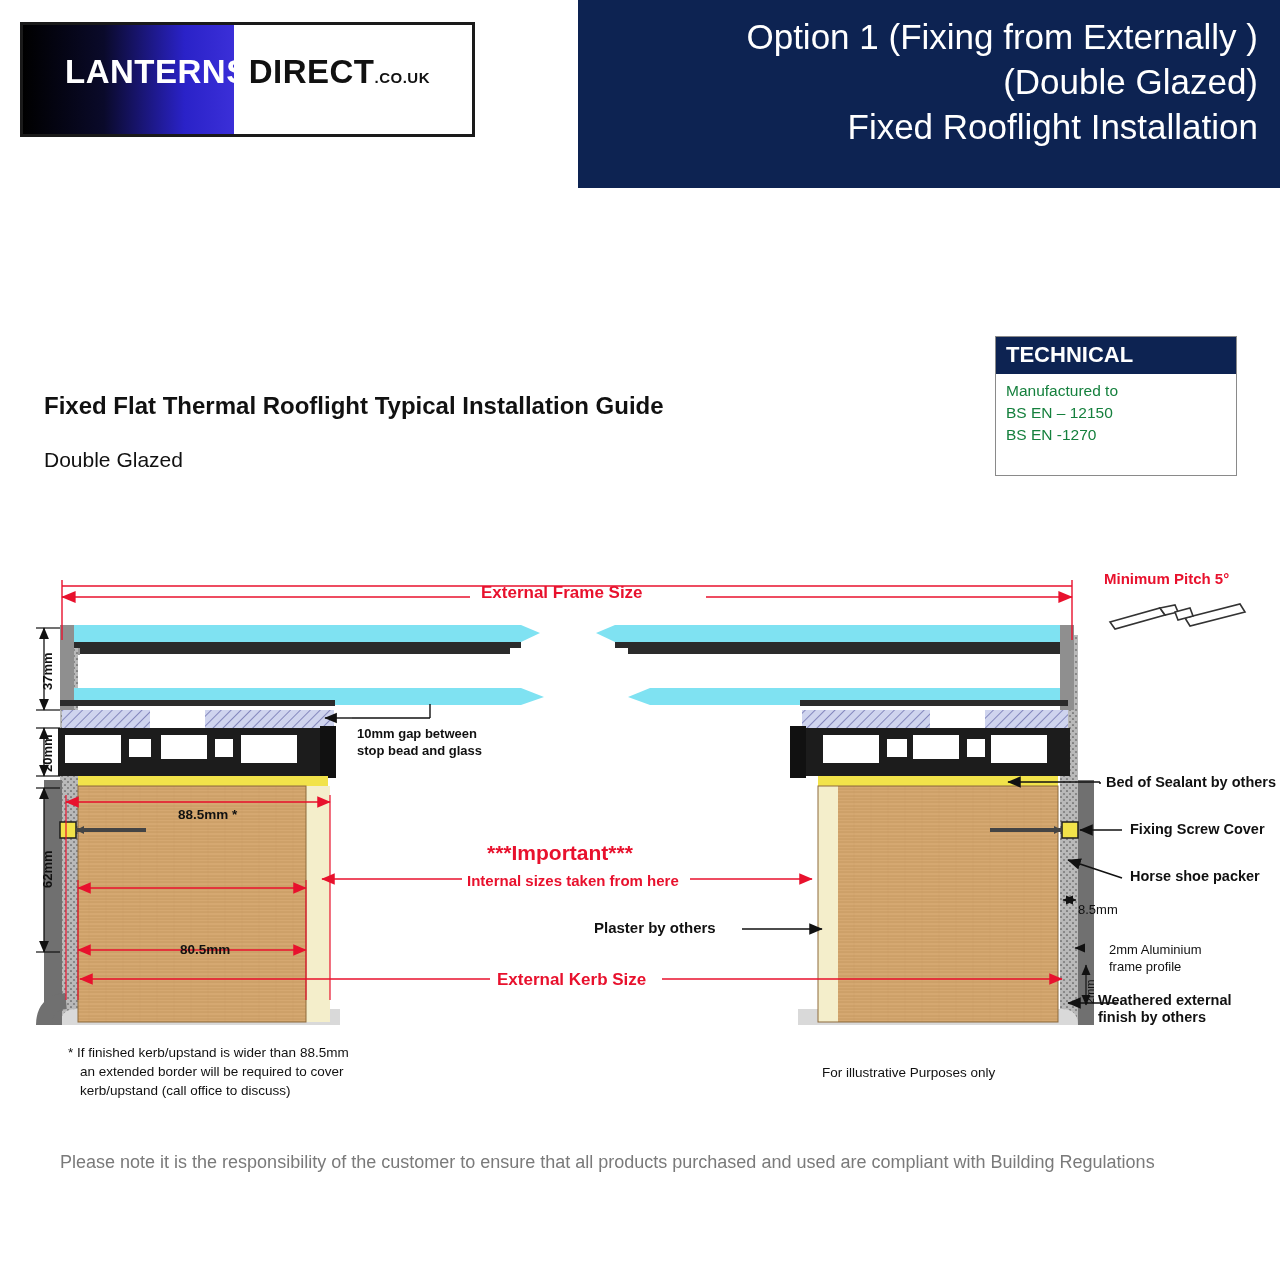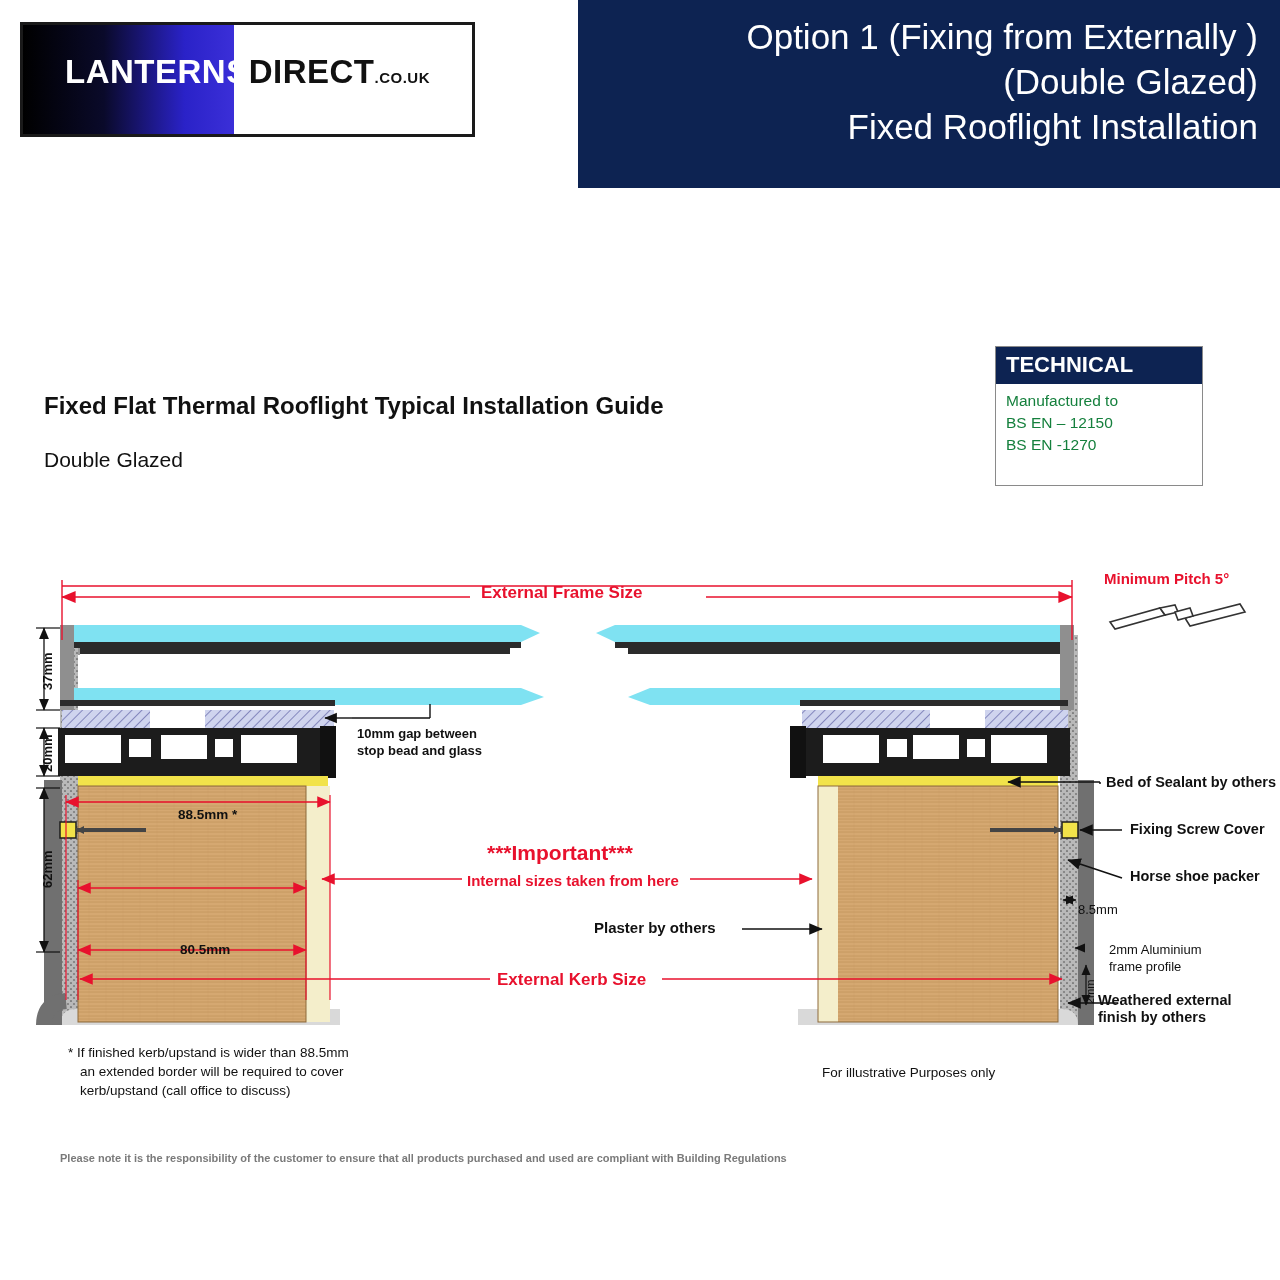--- a/index.html
+++ b/index.html
@@ -66,22 +66,22 @@
     font-size: 35px;
     line-height: 45px;
     font-weight: normal;
     font-family: "Liberation Sans", sans-serif;
     letter-spacing: 0px;
   }
 
   
   #technical-box {
     position: absolute;
-    left: 995px; top: 346px;
-    width: 208px; height: 140px;
+    left: 995px; top: 336px;
+    width: 242px; height: 140px;
     border: 1px solid #8a8a8a;
     box-sizing: border-box;
     background: #fff;
   }
   #technical-head {
     background: #0d2352;
     color: #fff;
     font-size: 22px;
     font-weight: bold;
     padding: 5px 0 6px 10px;
@@ -152,23 +152,22 @@
     font-size: 13px;
     color: #111;
     font-weight: bold;
     transform: rotate(-90deg);
     transform-origin: left top;
     white-space: nowrap;
   }
   #footer-note {
     position: absolute;
     left: 60px; top: 1152px;
-    font-size: 11px;
+    font-size: 18px;
     color: #7a7a7a;
-    font-weight: bold;
   }
   #illustrative {
     position: absolute;
     left: 822px; top: 1065px;
     font-size: 13.5px;
     color: #111;
   }
   #kerb-note {
     position: absolute;
     left: 68px; top: 1043px;

